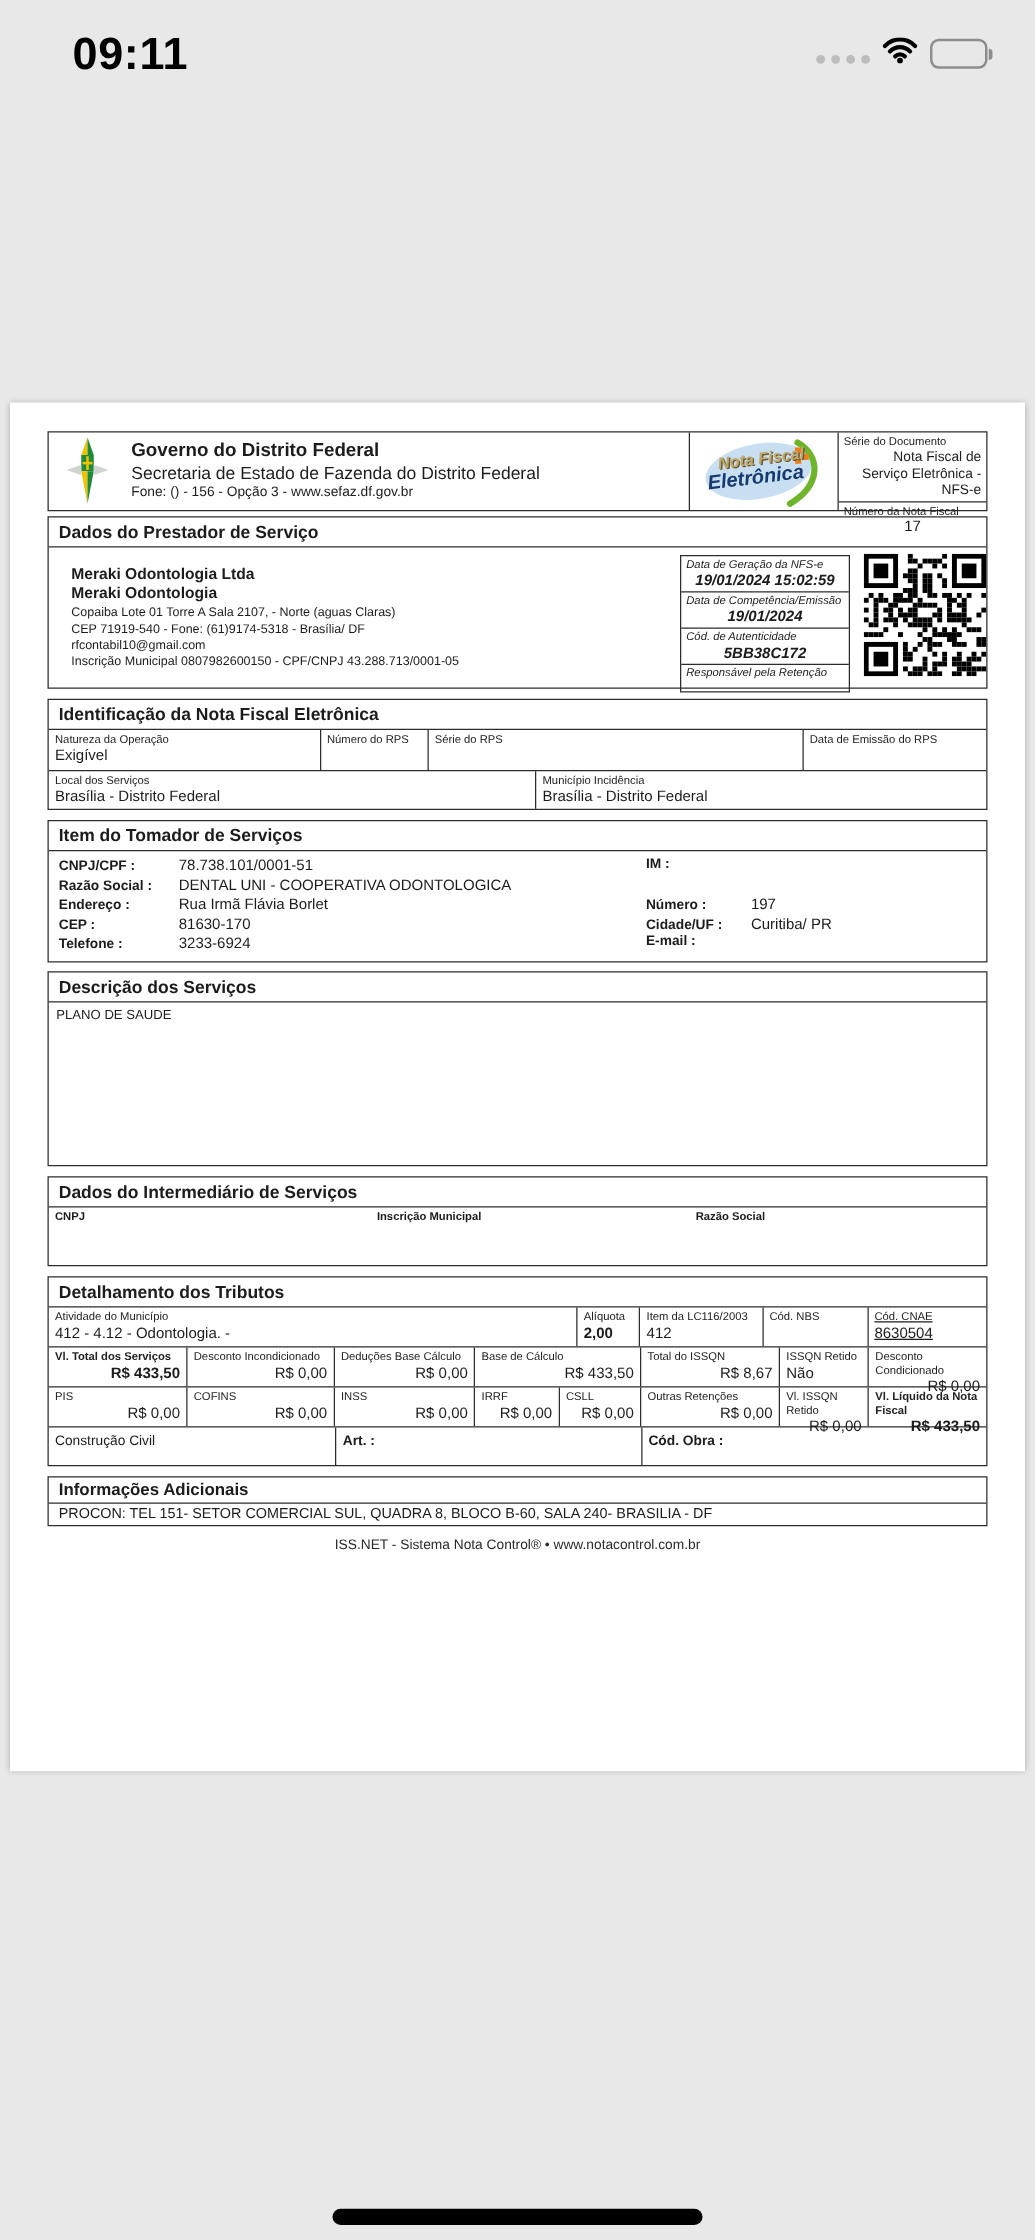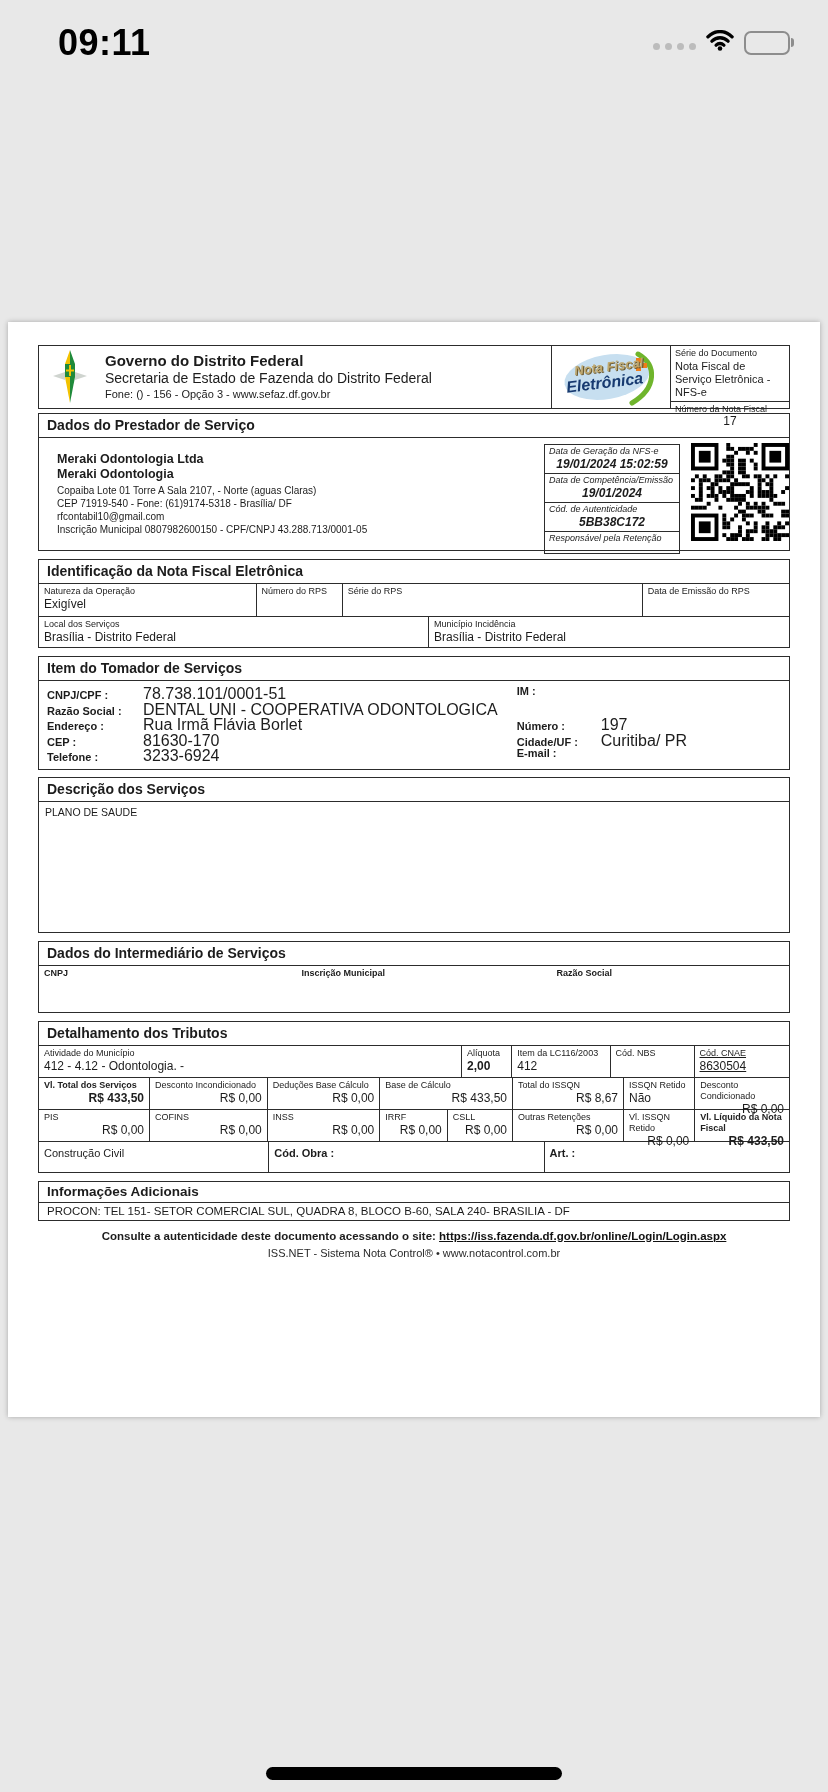--- a/index.html
+++ b/index.html
@@ -34,21 +34,21 @@
   
   .header-box{display:flex;height:64px;}
   .hdr-left{flex:1;display:flex;align-items:center;padding:4px 8px 4px 10px;}
   .hdr-emblem{width:42px;height:56px;margin-right:14px;flex:0 0 auto;}
   .hdr-gov-title{font-size:15px;font-weight:bold;line-height:18px;}
   .hdr-gov-sub{font-size:14px;line-height:17px;}
   .hdr-gov-phone{font-size:11px;line-height:15px;}
   .hdr-logo-cell{width:118px;border-left:1px solid #2c2c2c;position:relative;overflow:hidden;}
   .hdr-right{width:118px;border-left:1px solid #2c2c2c;display:flex;flex-direction:column;}
   .hdr-serie{border-bottom:1px solid #2c2c2c;padding:2px 4px;flex:1;}
-  .hdr-serie-val{font-size:11px;text-align:left;line-height:13px;margin-top:1px;}
+  .hdr-serie-val{font-size:11px;text-align:right;line-height:13px;margin-top:1px;}
   .hdr-num{padding:2px 4px;}
   .hdr-num-val{font-size:12px;text-align:center;line-height:13px;}
 
   
   .nfse-ellipse{position:absolute;left:12px;top:9px;width:86px;height:44px;border-radius:50%;
     background:#c7dff0;transform:rotate(-10deg);}
   .nfse-swoosh{position:absolute;left:10px;top:4px;}
   .nfse-pixels i{position:absolute;width:5px;height:5px;background:#ef7d1a;display:block;}
   .nfse-pixels i:nth-child(1){left:84px;top:12px;}
   .nfse-pixels i:nth-child(2){left:90px;top:17px;}
@@ -79,21 +79,21 @@
   .ident-r1 .cell{height:32px;}
   .ident-r2 .cell{height:30px;}
   .c-nat{width:29%;} .c-nrps{width:11.5%;} .c-srps{width:40%;} .c-drps{width:19.5%;}
   .c-local{width:52%;} .c-mun{width:48%;}
 
   
   .tom-box{margin-top:8px;}
   .tom-body{padding:4px 8px 6px 8px;}
   .tom-row{display:flex;height:15.5px;align-items:baseline;position:relative;}
   .tom-lbl{font-weight:bold;font-size:11px;width:96px;flex:0 0 auto;}
-  .tom-val{font-size:16px;}
+  .tom-val{font-size:12px;}
   .tom-right{position:absolute;left:64%;top:0;display:flex;align-items:baseline;}
   .tom-right .tom-lbl{width:84px;}
 
   
   .inter-box{margin-top:8px;}
   .inter-body{position:relative;height:44px;padding:1px 5px;}
   .inter-lbl{position:absolute;top:2px;font-size:9px;font-weight:bold;}
   .inter-l1{left:5px;} .inter-l2{left:35%;} .inter-l3{left:69%;}
 
   
@@ -636,38 +636,35 @@
         <div class="cell tC8">
           <div class="lbl trib-hdr-bold">Vl. Líquido da Nota Fiscal</div>
           <div class="trib-val money bold-val">R$ 433,50</div>
         </div>
       </div>
 
       <div class="cellrow trib-constr">
         <div class="cell tD1">
           <span class="constr-title">Construção Civil</span>
         </div>
+        <div class="cell tD3">
+          <span class="constr-lbl">Art. :</span>
+        </div>
         <div class="cell tD2">
           <span class="constr-lbl">Cód. Obra :</span>
-        </div>
-        <div class="cell tD3">
-          <span class="constr-lbl">Art. :</span>
         </div>
       </div>
     </div>
 
     <div class="box info-box">
       <div class="box-title">Informações Adicionais</div>
       <div class="info-row">PROCON: TEL 151- SETOR COMERCIAL SUL, QUADRA 8, BLOCO B-60, SALA 240- BRASILIA - DF</div>
     </div>
 
     <div class="doc-footer">
-      <div class="foot-l1">
-        <span>Consulte a autenticidade deste documento acessando o site: </span><span class="foot-link">https://iss.fazenda.df.gov.br/online/Login/Login.aspx</span>
-      </div>
       <div class="foot-l2">ISS.NET - Sistema Nota Control® • www.notacontrol.com.br</div>
     </div>
 
   </div>
 
   <div class="home-indicator"></div>
 
 </div>
 
 </body></html>

